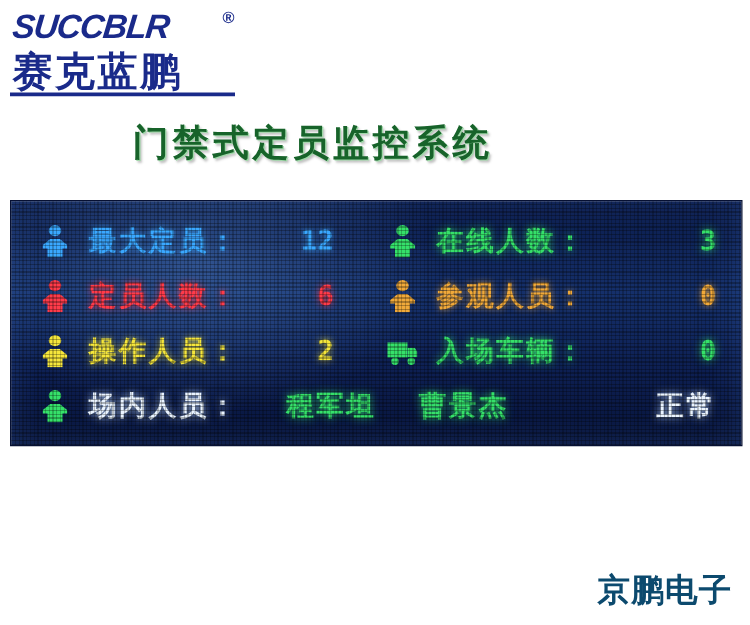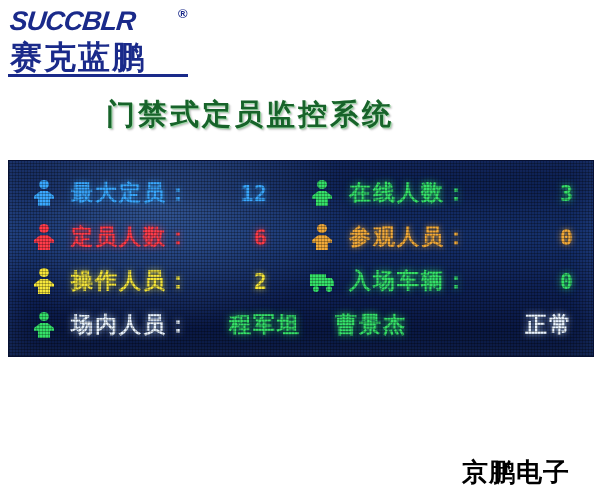--- a/index.html
+++ b/index.html
@@ -151,24 +151,24 @@
     font-family:"DejaVu Sans", sans-serif;
   }
   .status{
     margin-left:auto;padding-right:20px;
     font-size:22px;font-weight:bold;letter-spacing:2px;
     font-family:"DejaVu Sans", sans-serif;
   }
 
   
   #footer{
-    position:absolute;right:30px;bottom:10px;
+    position:absolute;right:14px;bottom:10px;
     font-family:Liberation Serif, serif;
     font-weight:bold;font-size:26px;
-    color:#000000;
+    color:#0c4a6e;
     letter-spacing:1px;
   }
 </style>
 </head>
 <body>
 
 <div id="logo">
   <div id="logo-en">SUCCBLR</div>
   <div id="logo-reg">®</div>
   <div id="logo-cn">赛克蓝鹏</div>

